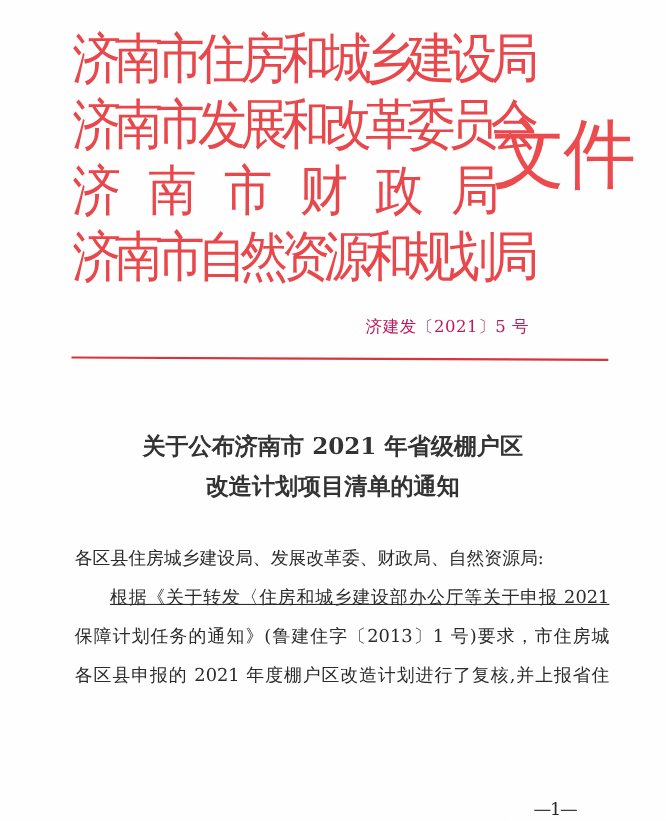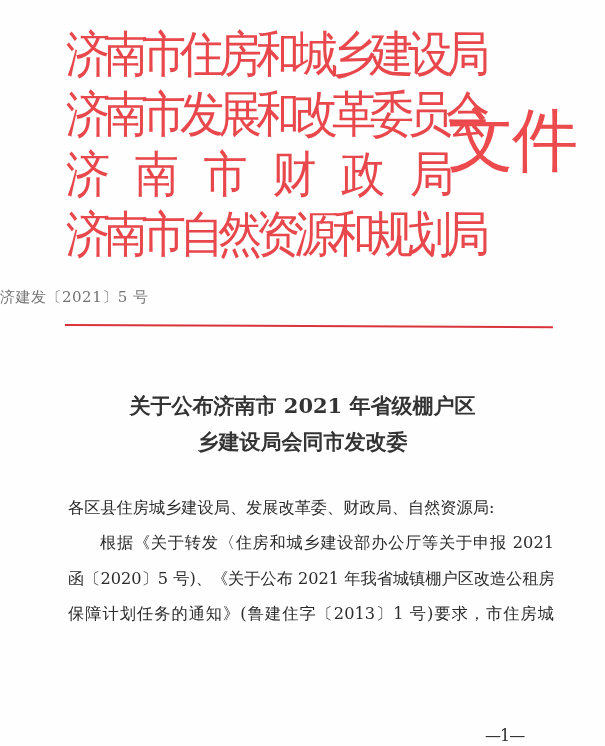--- a/index.html
+++ b/index.html
@@ -61,24 +61,24 @@
       white-space: nowrap;
       transform: scaleY(1.05);
       transform-origin: top left;
     }
     
     .doc-number {
       position: absolute;
       left: 0;
       width: 481px;
       top: 288px;
-      text-align: left;
+      text-align: right;
       font-family: "DejaVu Serif", serif;
       font-size: 15px;
-      color: #737373;
+      color: #be185d;
       letter-spacing: 0.5px;
     }
     .red-rule {
       position: absolute;
       left: 65px;
       top: 324px;
       width: 488px;
       height: 2px;
       background: #d9343c;
       transform: rotate(0.25deg);
@@ -113,20 +113,21 @@
       white-space: nowrap;
       display: block;
       text-align: justify;
       text-align-last: justify;
     }
     .body .line.salutation {
       text-align-last: left;
     }
     .body .line.indent {
       padding-left: 32px;
+      text-decoration: underline;
     }
     .page-number {
       position: absolute;
       left: 485px;
       top: 726px;
       font-family: "DejaVu Serif", serif;
       font-size: 16px;
       color: #2b2b2b;
       letter-spacing: -1px;
     }
@@ -187,24 +188,24 @@
   </div>
 
   <div class="wenjian">文件</div>
 
   <div class="doc-number">济建发〔2021〕5 号</div>
 
   <div class="red-rule"></div>
 
   <div class="title">
     <div>关于公布济南市 2021 年省级棚户区</div>
-    <div>乡建设局会同市发改委</div>
+    <div>改造计划项目清单的通知</div>
   </div>
 
   <div class="body">
     <span class="line salutation">各区县住房城乡建设局、发展改革委、财政局、自然资源局:</span>
     <span class="line indent">根据《关于转发〈住房和城乡建设部办公厅等关于申报 2021</span>
-    <span class="line">函〔2020〕5 号)、《关于公布 2021 年我省城镇棚户区改造公租房</span>
     <span class="line">保障计划任务的通知》(鲁建住字〔2013〕1 号)要求，市住房城</span>
+    <span class="line">各区县申报的 2021 年度棚户区改造计划进行了复核,并上报省住</span>
   </div>
 
   <div class="page-number">—1—</div>
 </div>
 
 </body></html>

